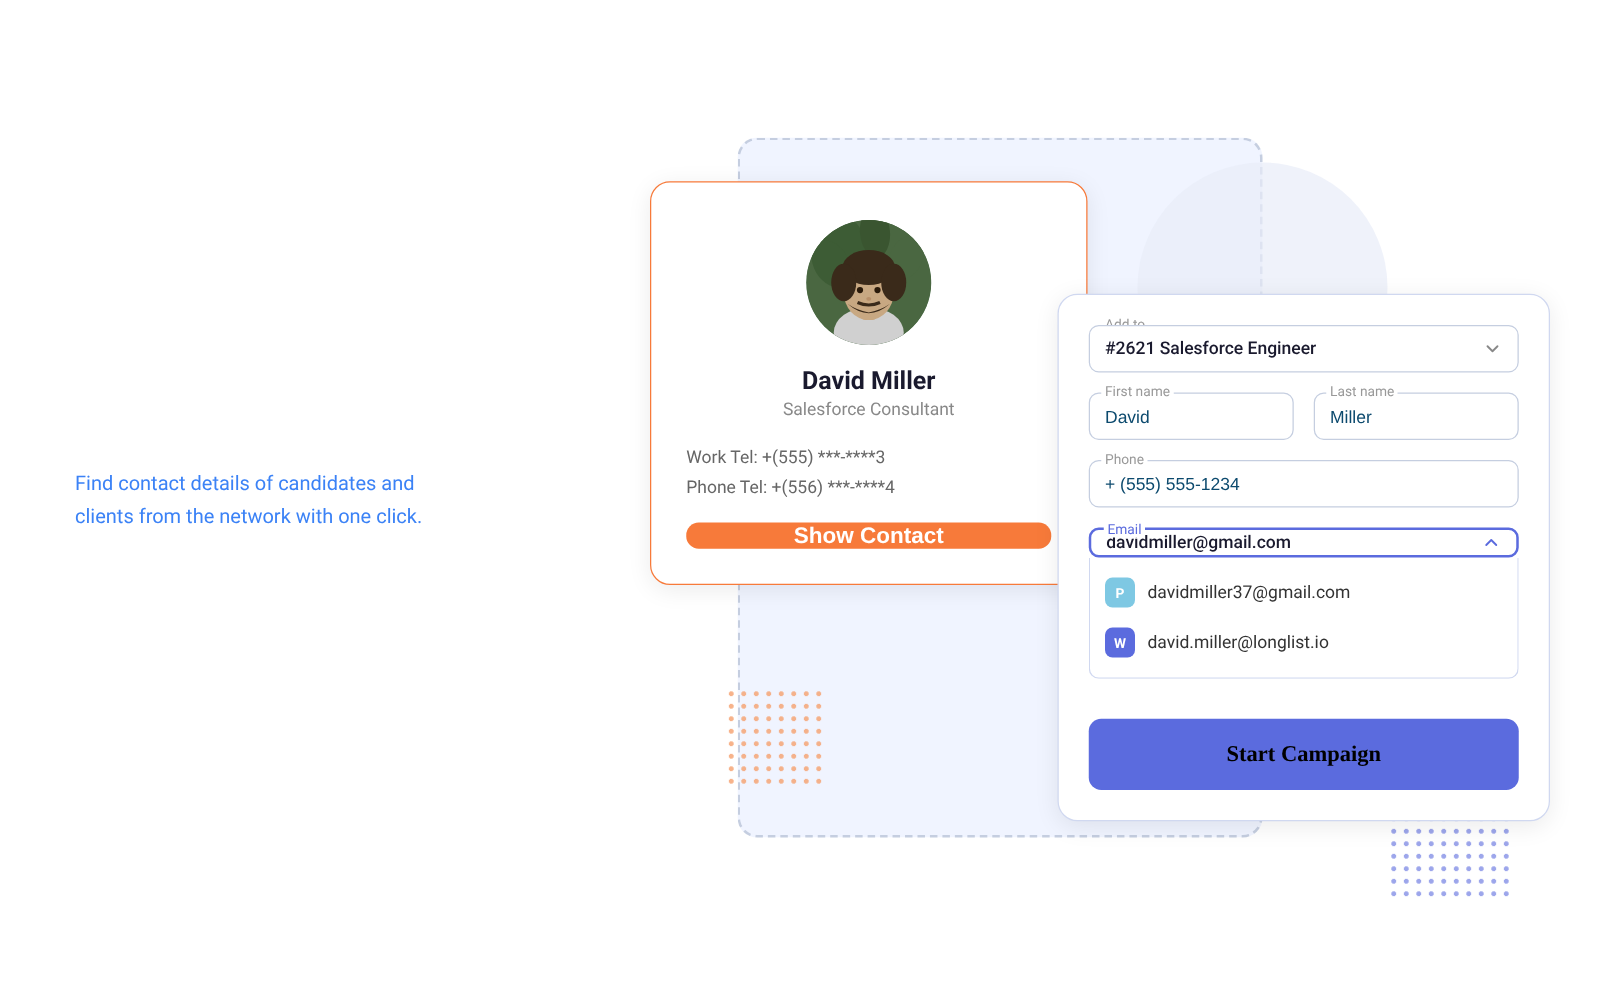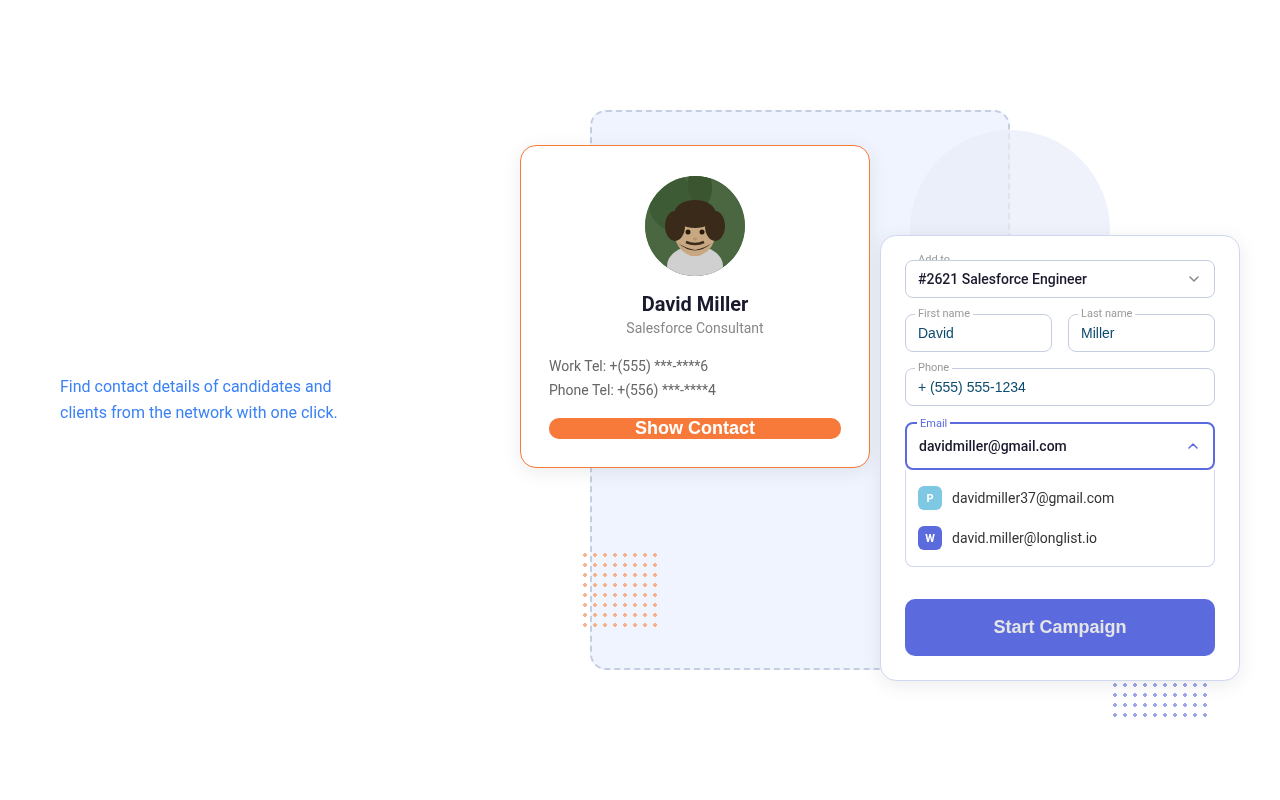--- a/index.html
+++ b/index.html
@@ -186,21 +186,21 @@
       border-radius: 10px;
       cursor: pointer;
       text-align: center;
     }
 
     
     .crm-card {
       position: absolute;
       top: 185px;
       right: 0px;
-      width: 360px;
+      width: 394px;
       background: #ffffff;
       border: 1.5px solid #d0d8f0;
       border-radius: 16px;
       padding: 24px;
       box-shadow: 0 4px 20px rgba(0,0,0,0.08);
       z-index: 11;
     }
 
     .select-wrapper {
       position: relative;
@@ -259,21 +259,21 @@
       font-size: 14px;
       color: #0c4a6e;
       font-weight: 500;
       outline: none;
     }
 
     .email-select-wrapper {
       position: relative;
       border: 2px solid #5b6bde;
       border-radius: 8px;
-      padding: 14px 12px;
+      padding: 2px 12px;
       display: flex;
       align-items: center;
       justify-content: space-between;
       background: #fff;
       margin-bottom: 0;
     }
 
     .email-label {
       font-size: 11px;
       color: #5b6bde;
@@ -321,27 +321,28 @@
     }
 
     .badge-w {
       background: #5b6bde;
     }
 
     .start-campaign-btn {
       width: 100%;
       padding: 18px;
       background: #5b6bde;
-      color: #e5e5e5;
+      color: #000000;
       font-size: 18px;
       font-weight: 600;
       border: none;
       border-radius: 10px;
       cursor: pointer;
       margin-top: 16px;
+      font-family: Liberation Serif, serif;
     }
 
     .field-container {
       position: relative;
       margin-bottom: 16px;
     }
   </style>
 </head>
 <body>
 
@@ -390,21 +391,21 @@
 
             <path d="M41 66 Q50 70 59 66" stroke="#3a2a1a" stroke-width="2.5" fill="none"></path>
           </svg>
         </div>
       </div>
 
       <div class="contact-name">David Miller</div>
       <div class="contact-title">Salesforce Consultant</div>
 
       <div class="contact-info">
-        <div class="contact-info-row">Work Tel: +(555) ***-****6</div>
+        <div class="contact-info-row">Work Tel: +(555) ***-****3</div>
         <div class="contact-info-row">Phone Tel: +(556) ***-****4</div>
       </div>
 
       <button class="show-contact-btn">Show Contact</button>
     </div>
 
     <div class="crm-card">
 
       
       <div class="field-container">

